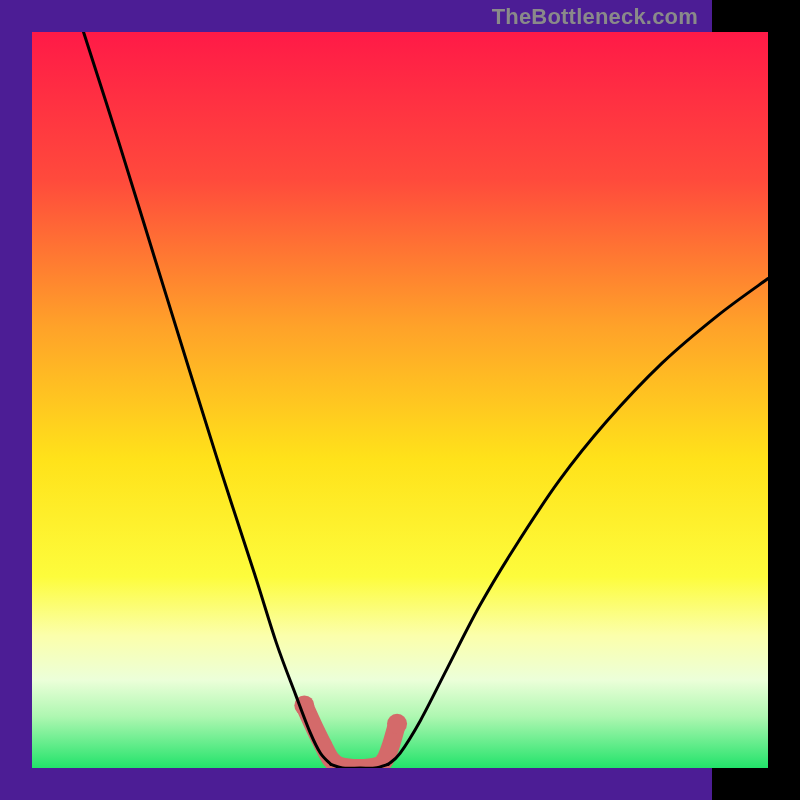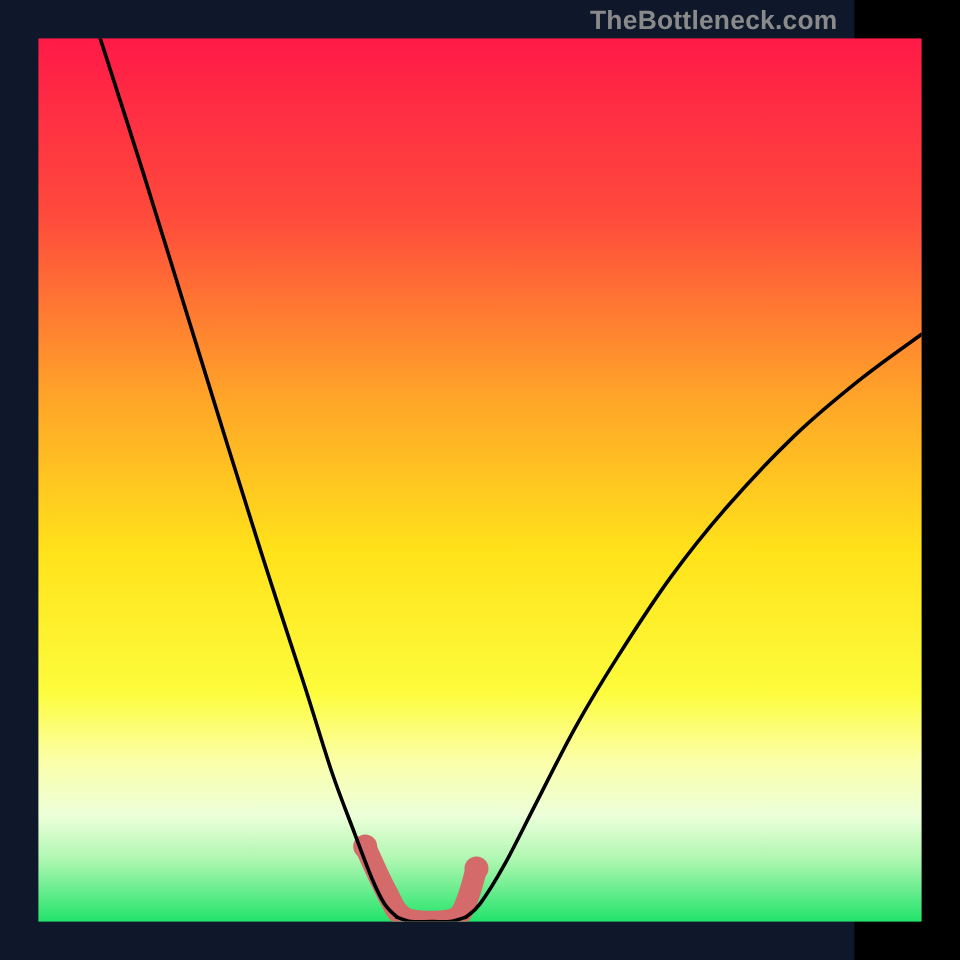--- a/index.html
+++ b/index.html
@@ -9,21 +9,21 @@
     height: 800px;
     background: #000;
     overflow: hidden;
   }
   .frame {
     position: absolute;
     top: 0;
     left: 0;
     width: 712px;
     height: 800px;
-    background: #0f172a;
+    background: #4c1d95;
   }
   .watermark {
     position: absolute;
     top: 4px;
     right: 14px;
     font-family: Arial, Helvetica, sans-serif;
     font-size: 22px;
     font-weight: 600;
     color: #8a8a8a;
     letter-spacing: 0.2px;

